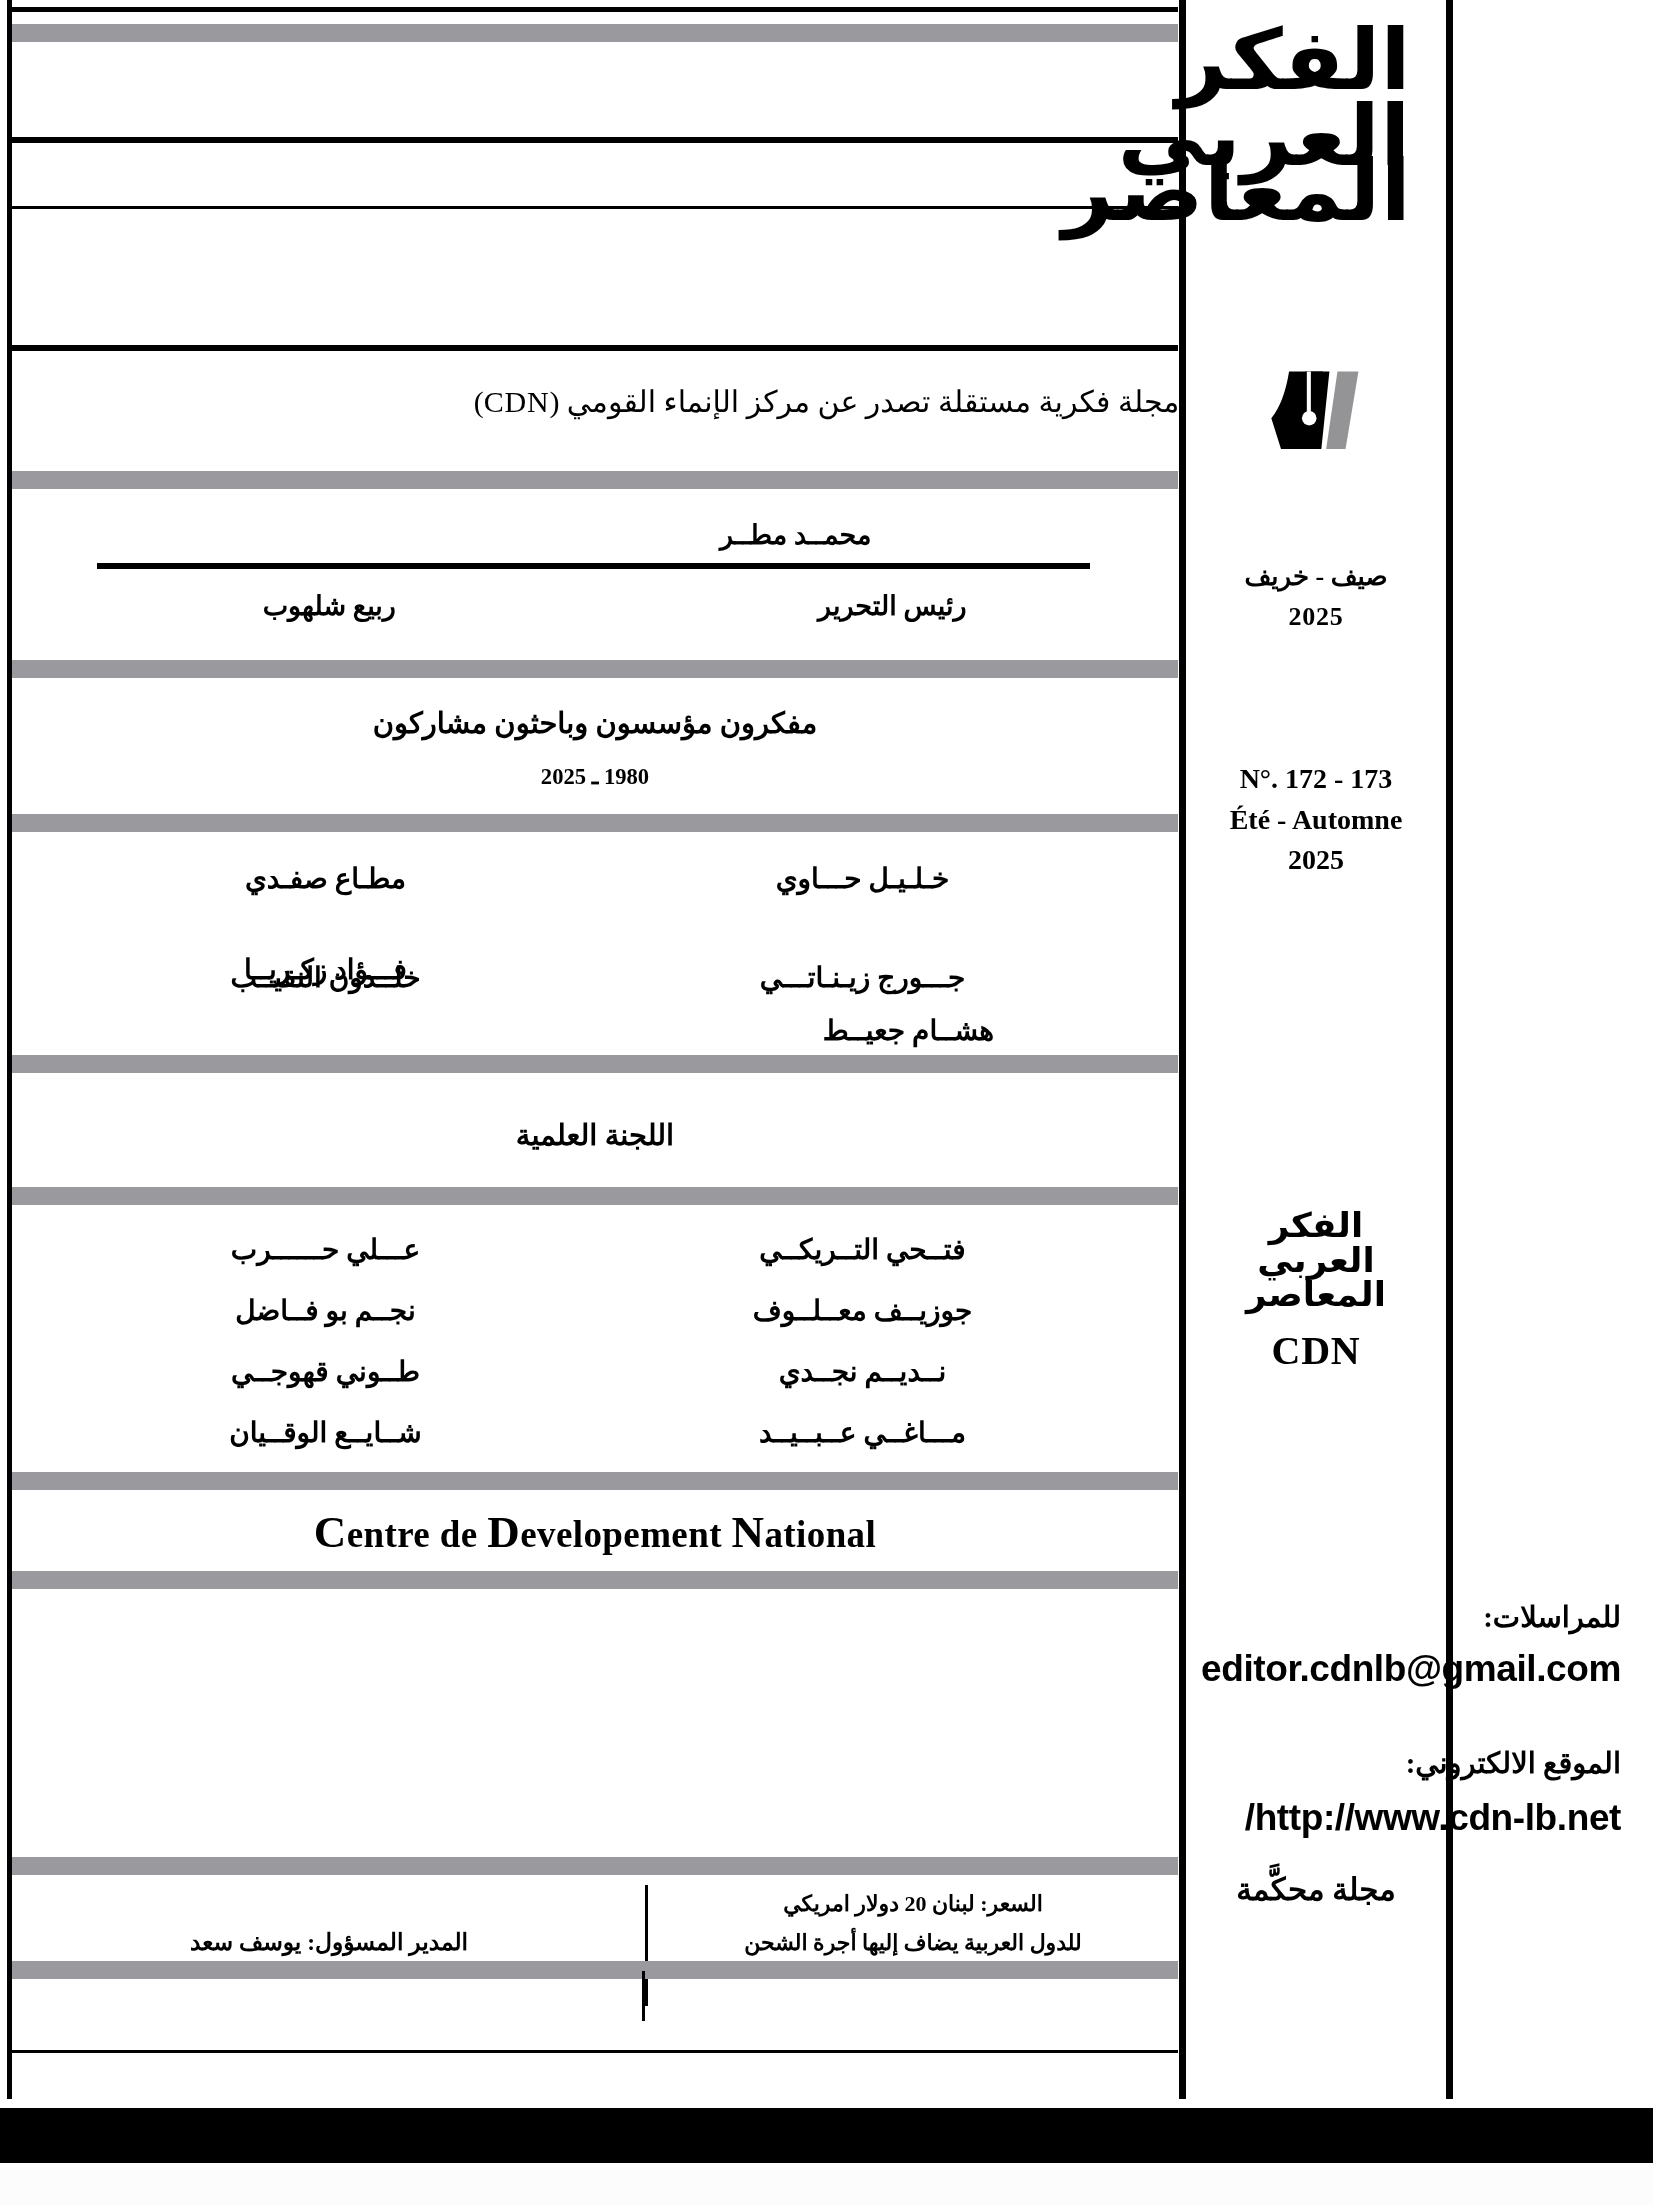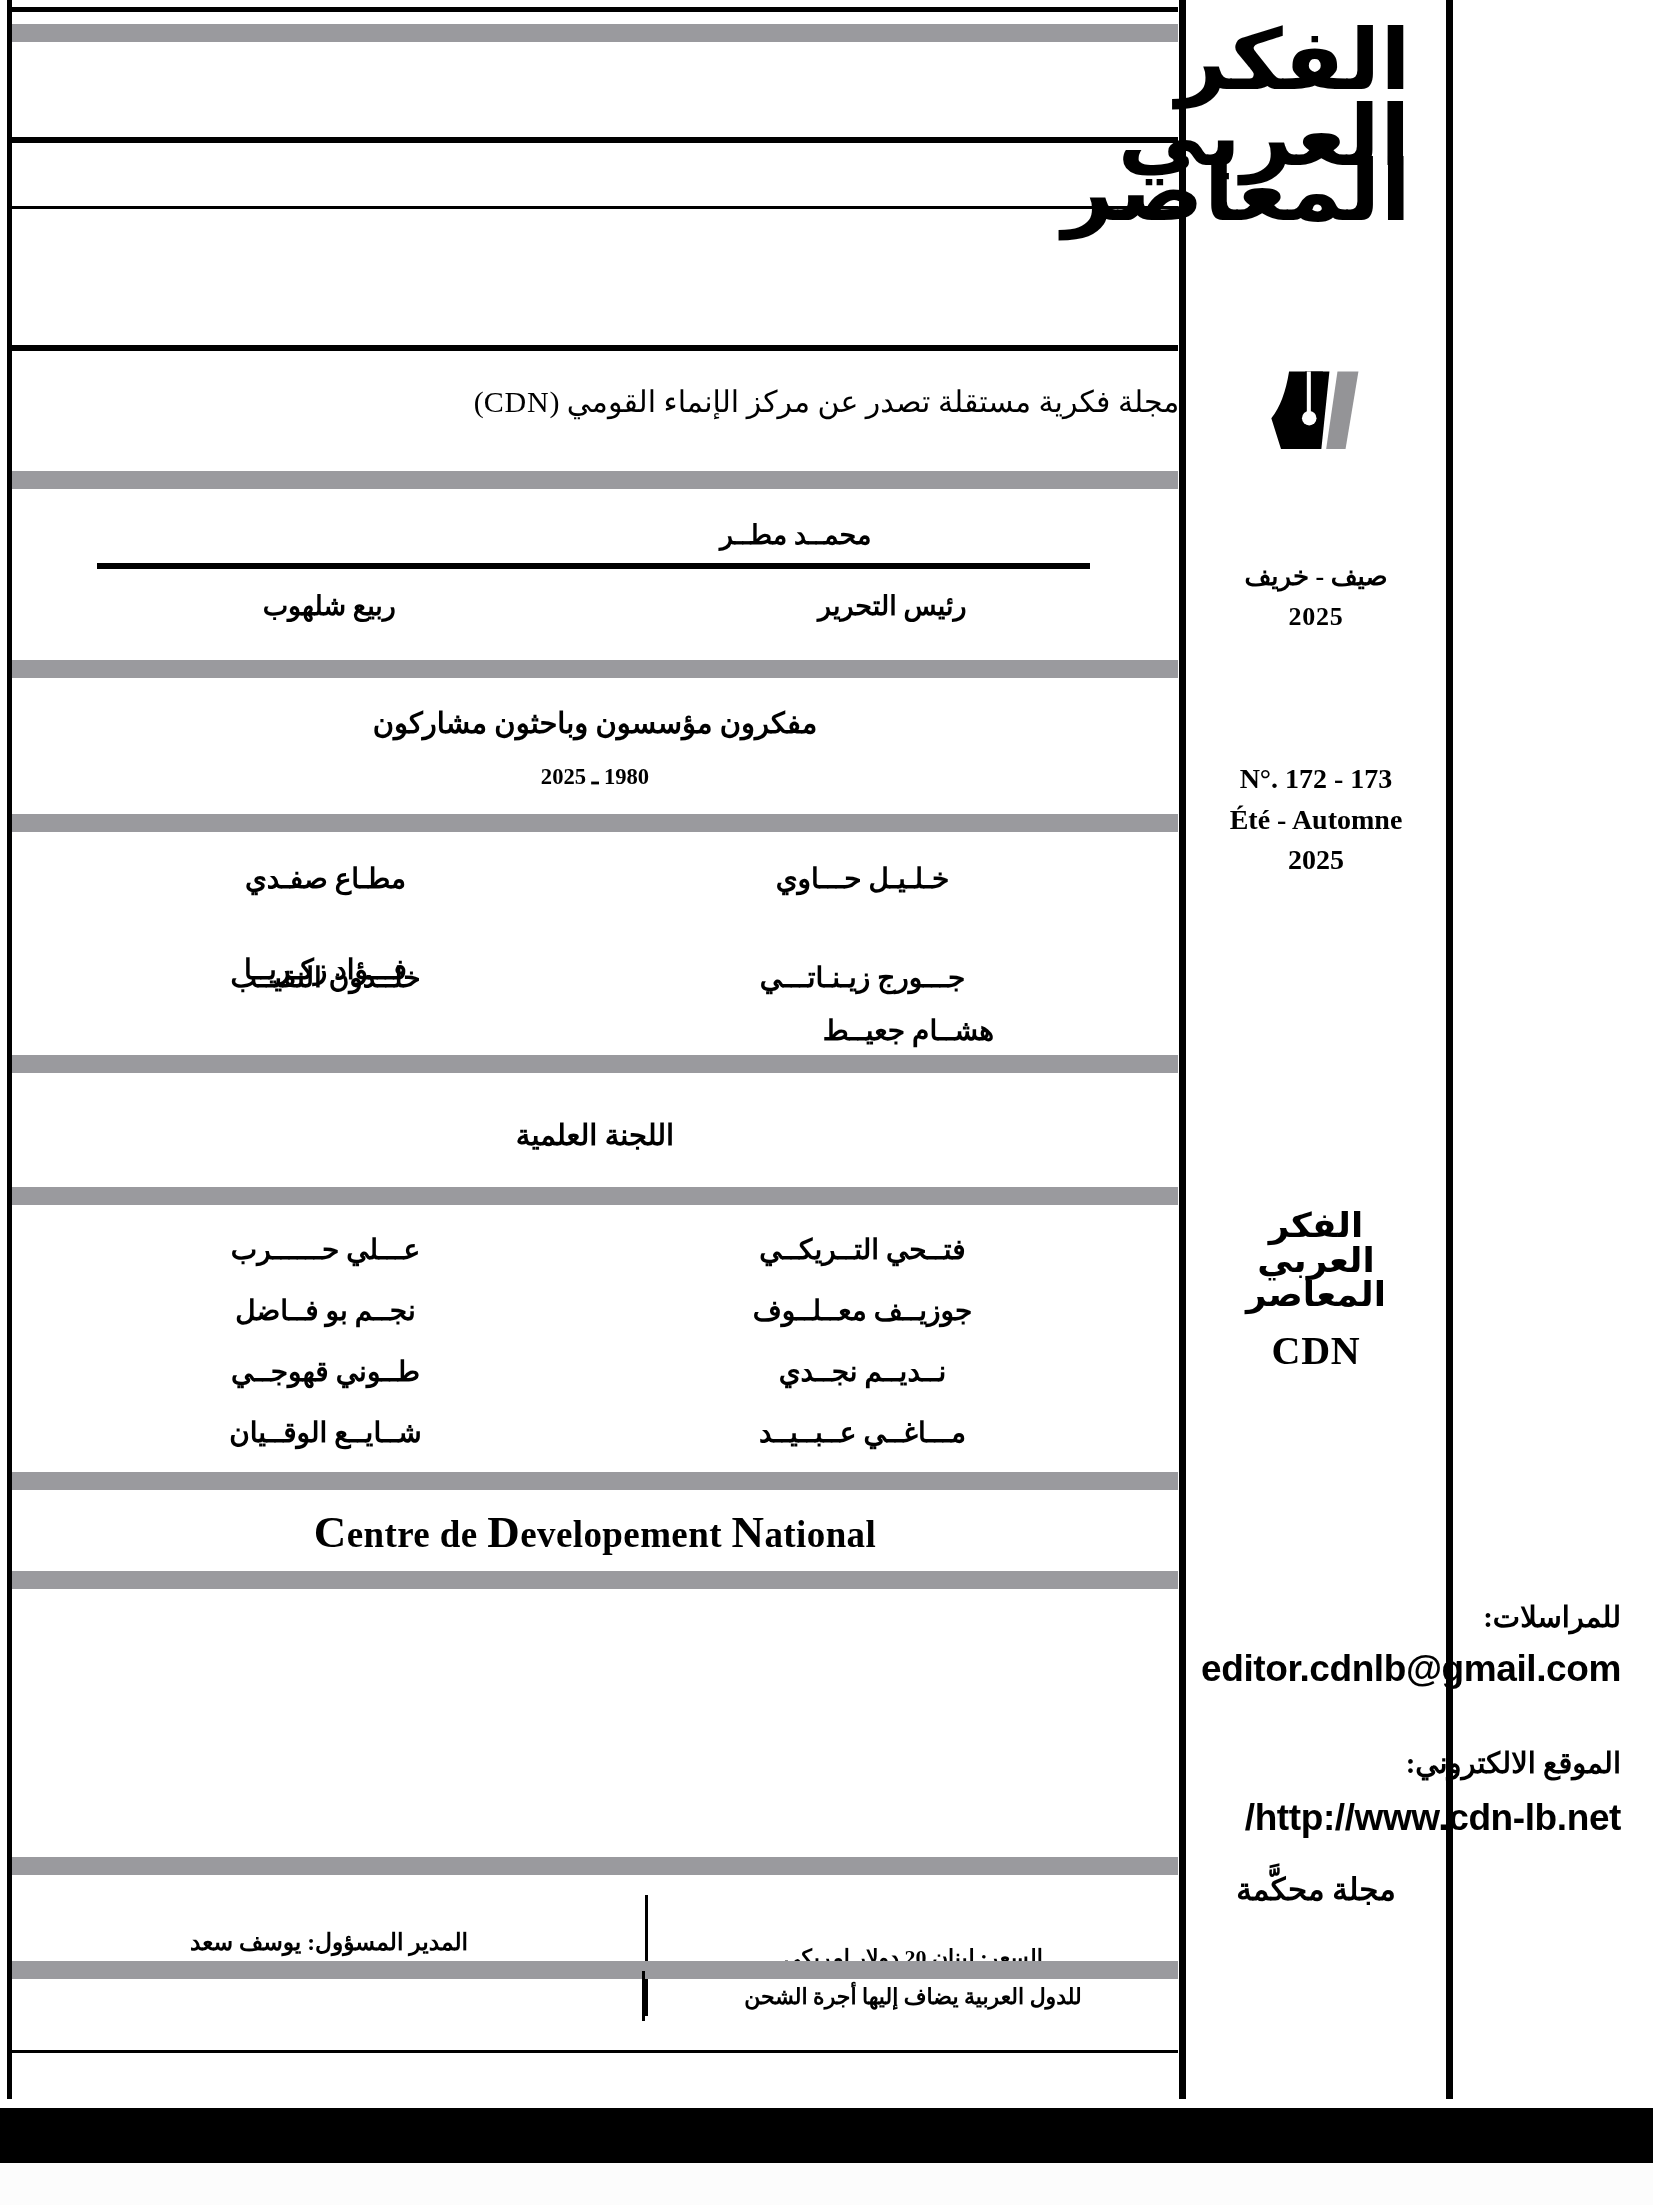--- a/index.html
+++ b/index.html
@@ -222,26 +222,26 @@
   
   .foot-row {
     position: absolute;
     left: 12px;
     width: 1166px;
     height: 121px;
   }
   .foot-right {
     position: absolute;
     right: 0;
-    top: 14px;
+    top: 4px;
     width: 533px;
     height: 121px;
     display: flex;
     flex-direction: column;
-    justify-content: flex-end;
+    justify-content: flex-start;
     align-items: center;
     border-left: 3.2px solid #000;
     box-sizing: border-box;
     font-size: 22px;
     font-weight: 700;
     line-height: 1.75;
   }
   .foot-left {
     position: absolute;
     left: 0;

